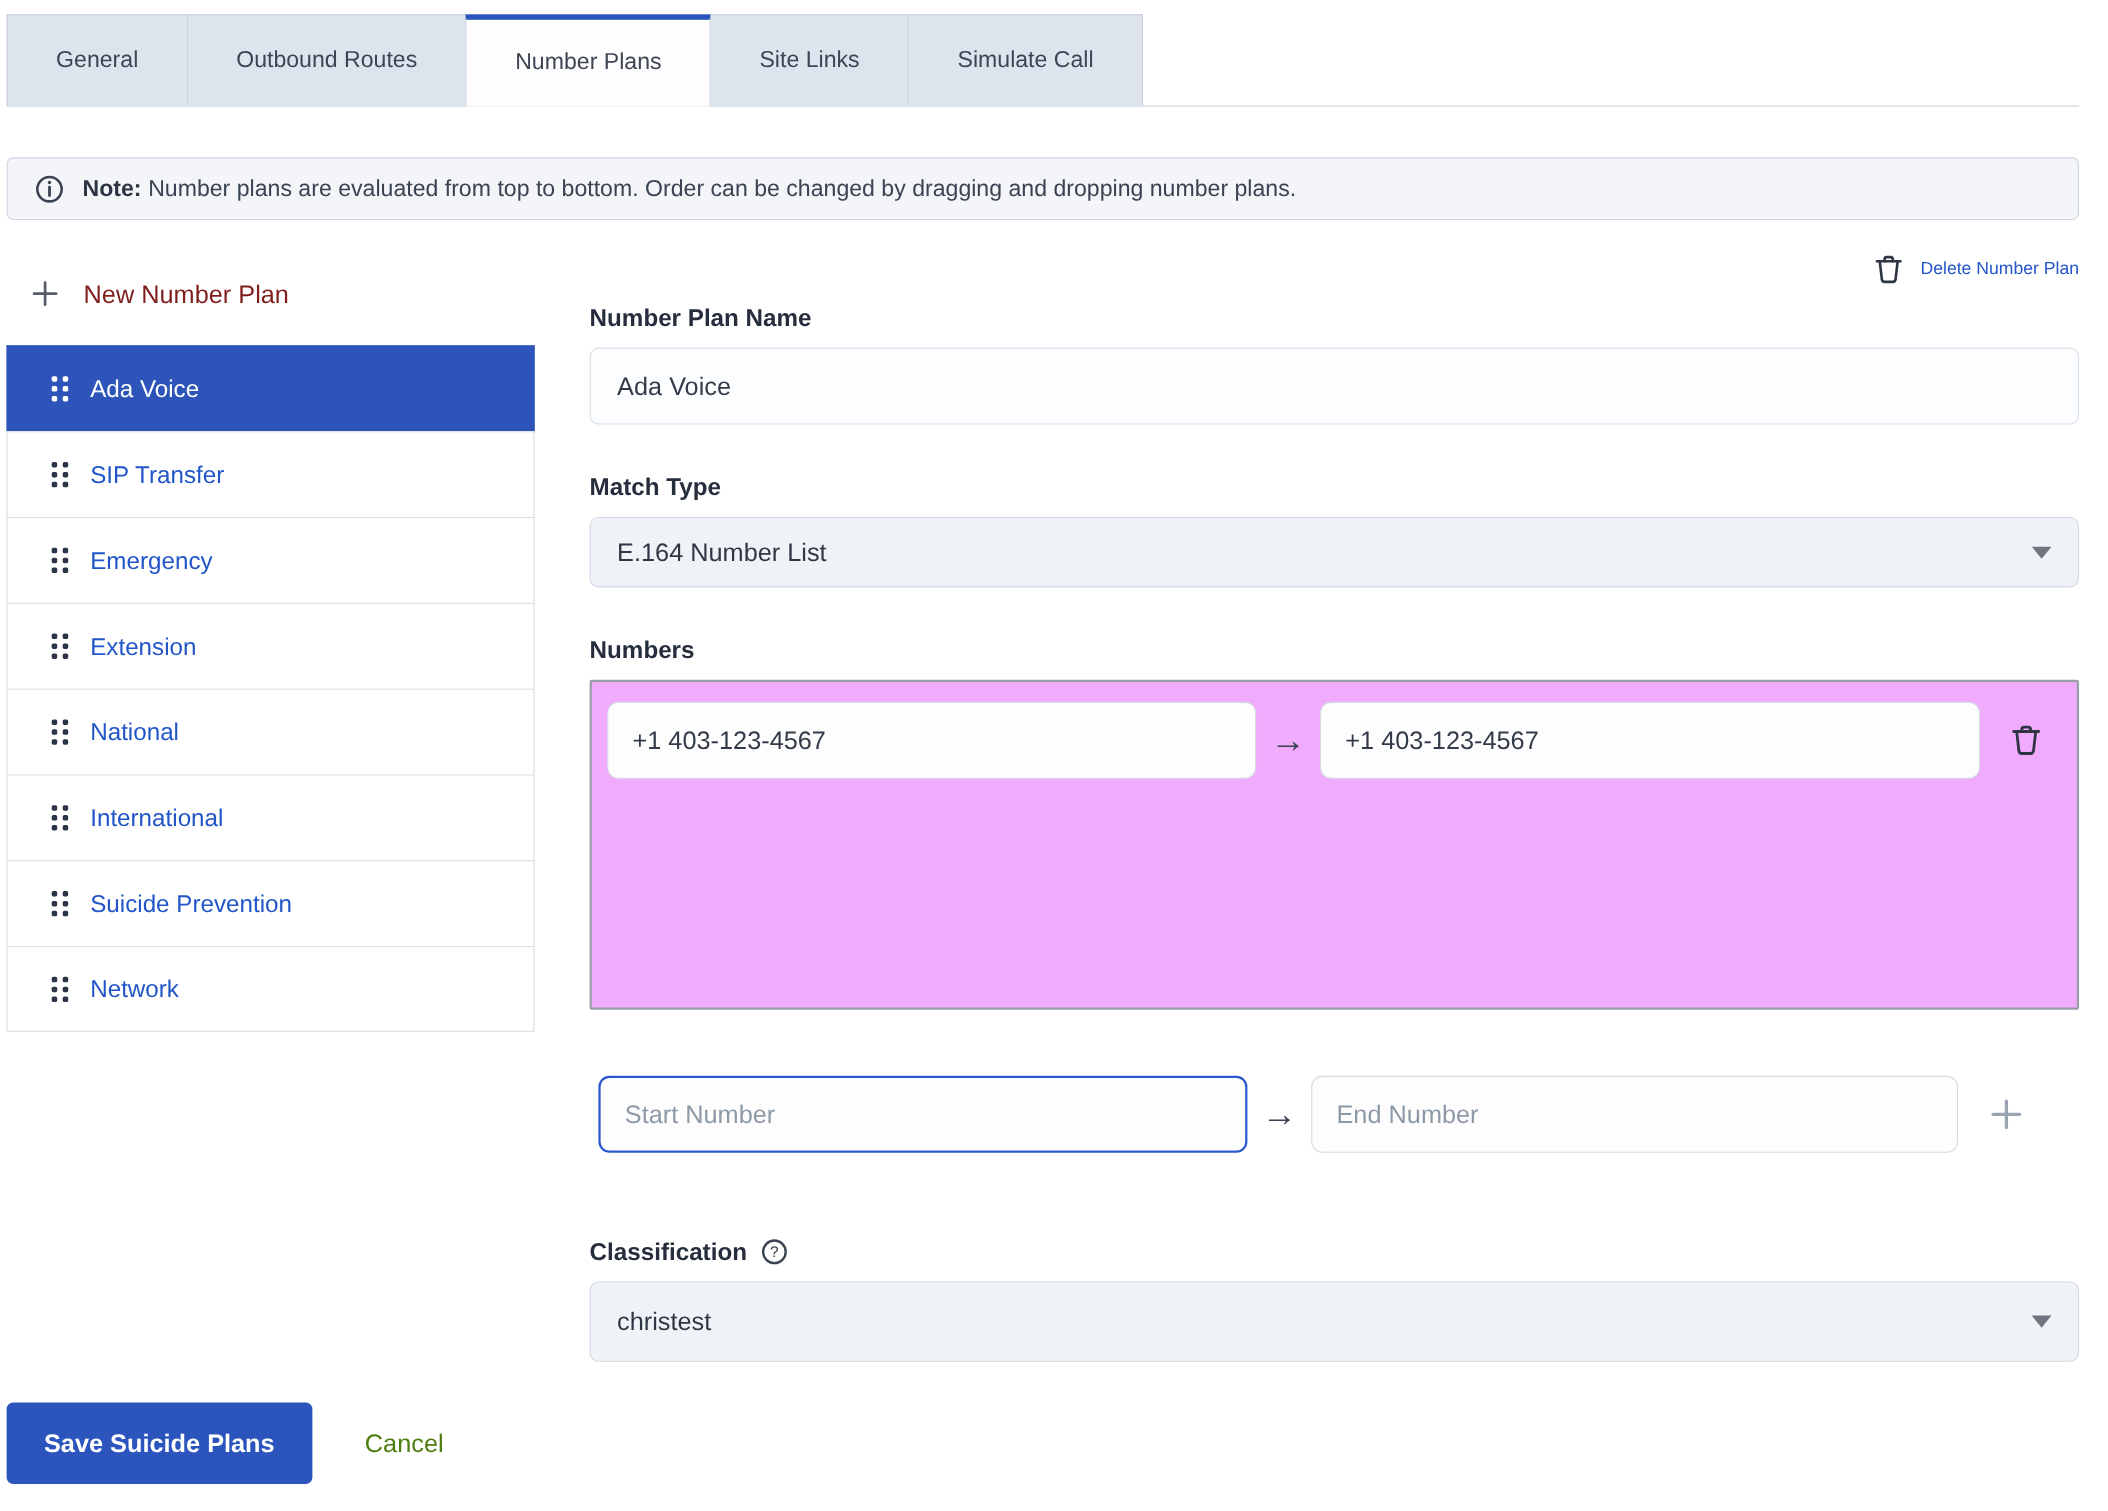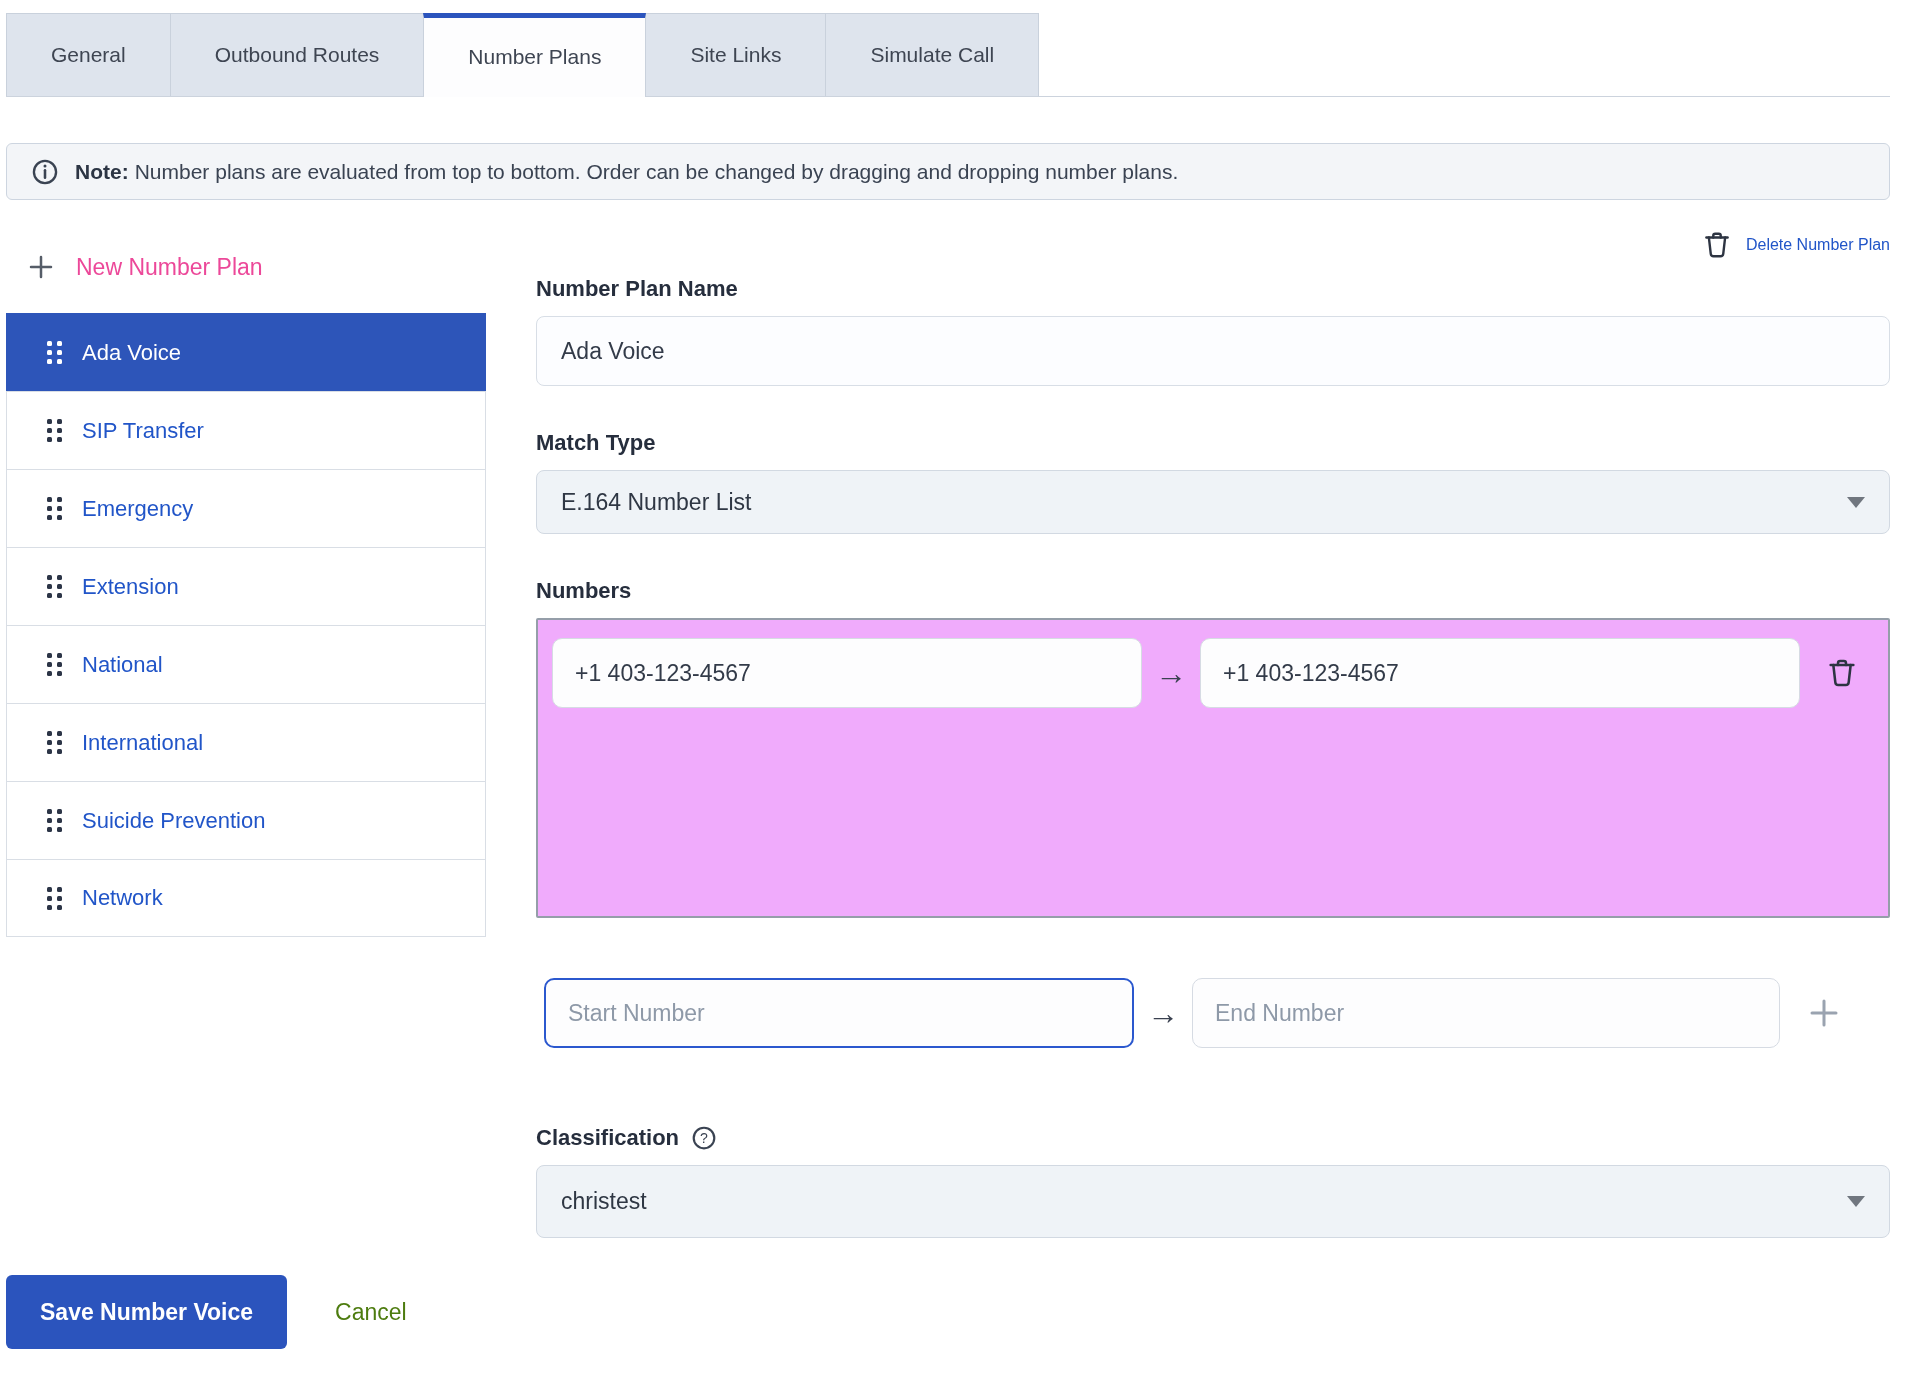--- a/index.html
+++ b/index.html
@@ -26,21 +26,21 @@
   .icon-info { width:28px; height:28px; color:#3a4352; flex:0 0 auto; }
 
   
   .cols { display:flex; gap:50px; }
   .leftcol { width:480px; flex:0 0 480px; }
   .rightcol { flex:1; min-width:0; }
 
   
   .newplan { margin-top:52px; margin-left:20px; display:inline-flex; align-items:center;
     gap:20px; cursor:pointer; }
-  .newplan .lbl { font-size:23px; color:#ec4899; }
+  .newplan .lbl { font-size:23px; color:#7f1d1d; }
   .icon-plus-dark { width:30px; height:30px; color:#565d68; }
   .planlist { margin-top:27px; }
   .plan { height:78px; display:flex; align-items:center; gap:20px; padding:0 0 0 40px;
     border:1px solid #d9dee5; border-bottom:none; background:#ffffff; cursor:pointer; }
   .plan:last-child { border-bottom:1px solid #d9dee5; }
   .plan .lbl { font-size:22px; color:#2155c8; }
   .plan.selected { background:#2d55b9; border-color:#2d55b9; }
   .plan.selected .lbl { color:#ffffff; }
   .handle { display:grid; grid-template-columns:5px 5px; grid-auto-rows:5px;
     gap:4px 5px; }
@@ -292,17 +292,17 @@
           </svg>
       </div>
       <div class="selectbox" style="height:73px;">
         <span>christest</span>
         <span class="caret"></span>
       </div>
     </div>
   </div>
 
   <div class="actions">
-    <button class="savebtn">Save Number Voice</button>
+    <button class="savebtn">Save Suicide Plans</button>
     <span class="cancel">Cancel</span>
   </div>
 
 </div>
 
 </body></html>

